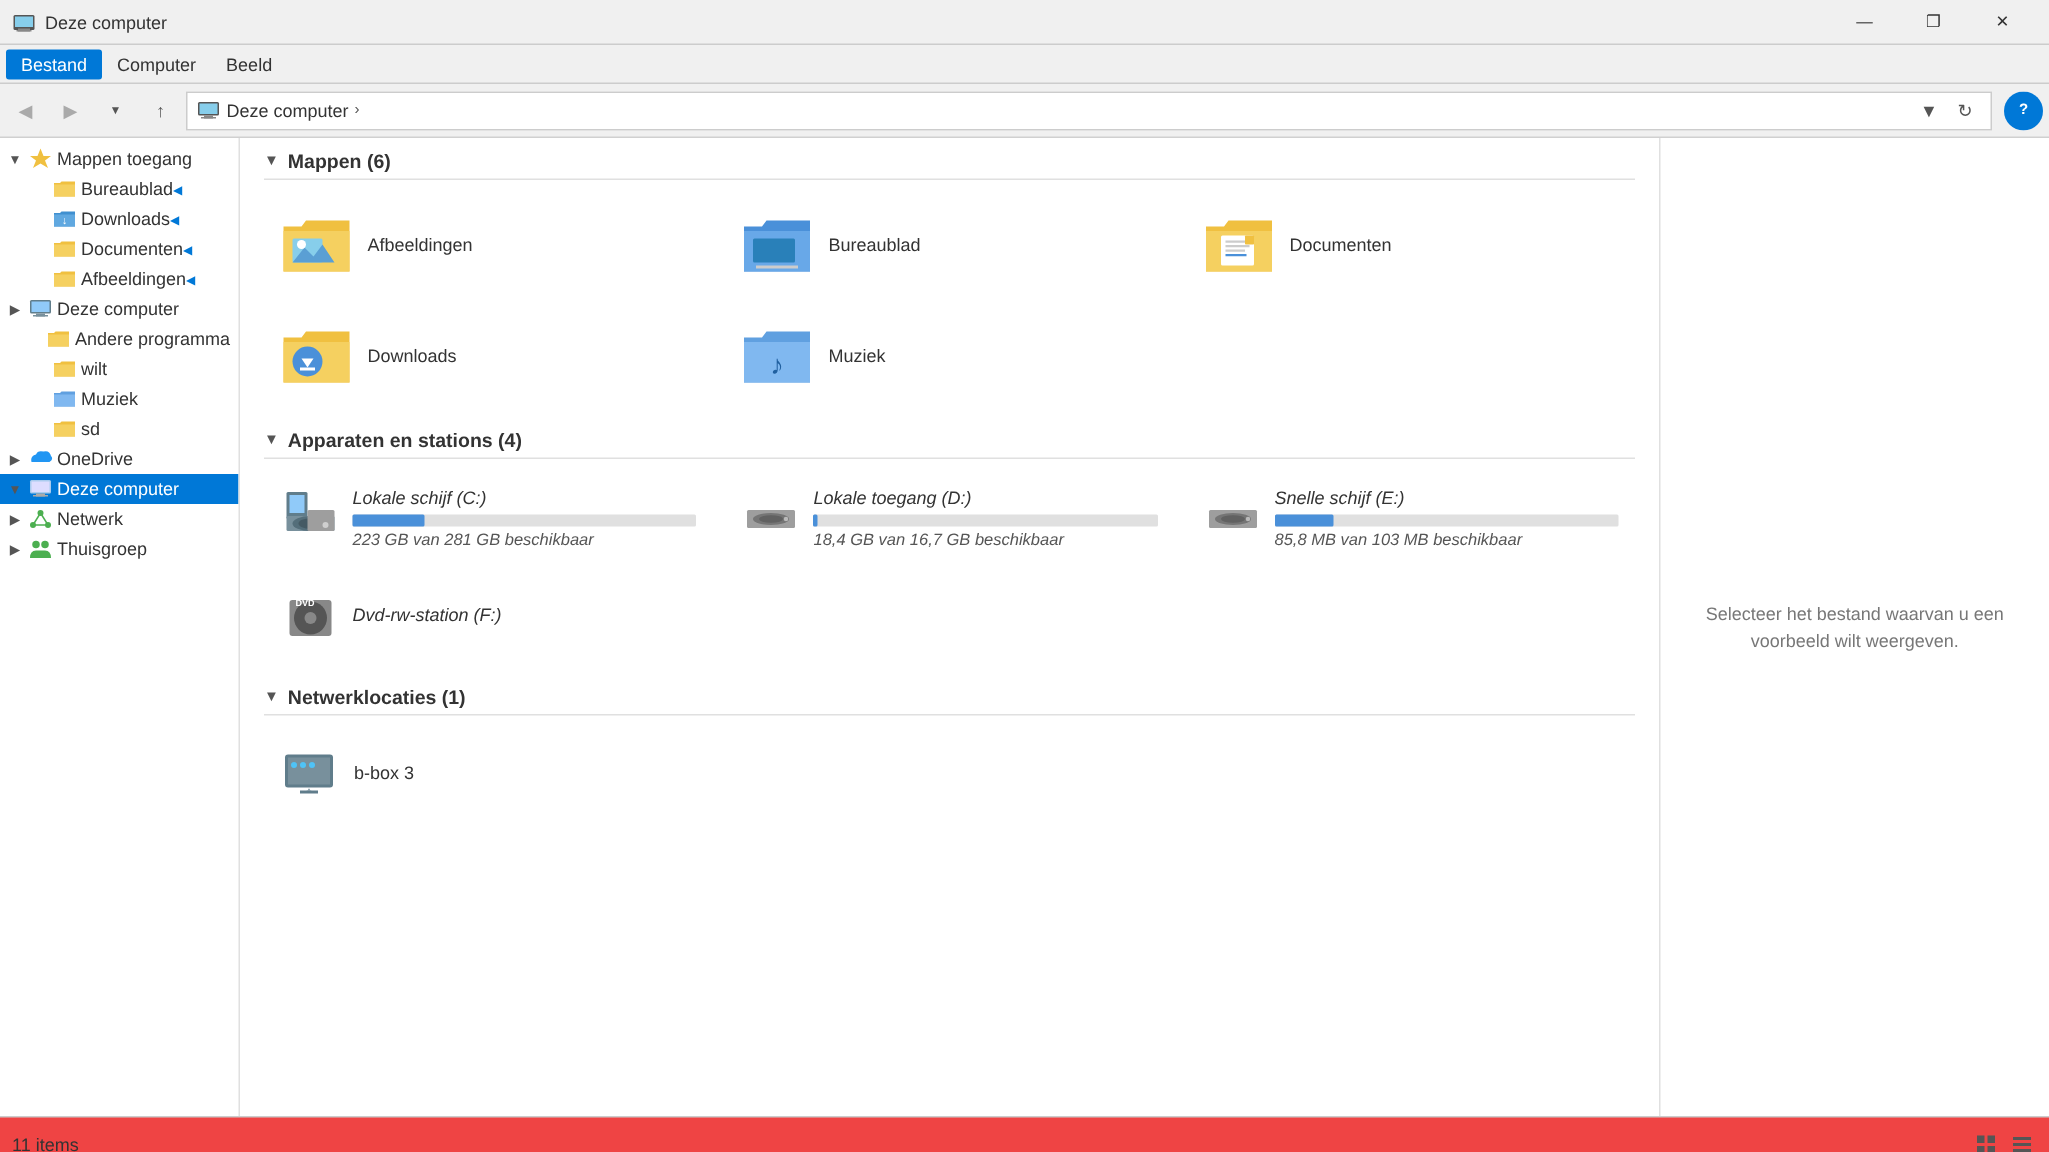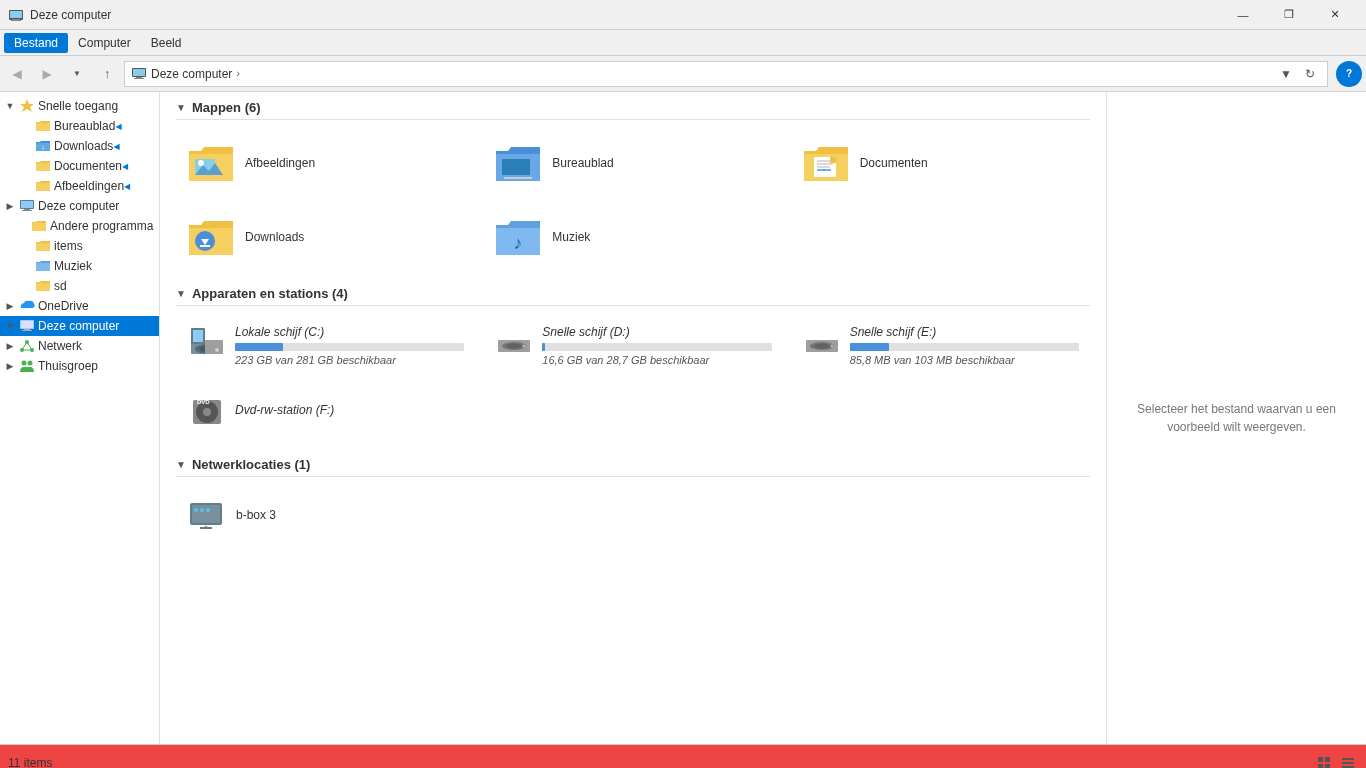--- a/index.html
+++ b/index.html
@@ -306,21 +306,21 @@
 
 <div class="main-layout">
 
   <div class="sidebar">
 
     <div class="tree-item">
       <span class="tree-expand">▼</span>
       <svg class="tree-icon" viewBox="0 0 16 16">
         <polygon points="8,1 10,6 15,6 11,9 13,14 8,11 3,14 5,9 1,6 6,6" fill="#f0c040"></polygon>
       </svg>
-      <span class="tree-label">Snelle toegang</span>
+      <span class="tree-label">Mappen toegang</span>
     </div>
 
     <div class="tree-item" style="padding-left:20px;">
       <span class="tree-expand" style="width:12px;"></span>
       <svg class="tree-icon" viewBox="0 0 16 16">
         <path d="M1,4 L5,4 L6,3 L15,3 L15,13 L1,13 Z" fill="#f0c040"></path>
         <rect x="1" y="5" width="14" height="8" fill="#f5d060"></rect>
       </svg>
       <span class="tree-label">Bureaublad</span>
       <span class="pin-arrow">◀</span>
@@ -376,21 +376,21 @@
       </svg>
       <span class="tree-label">Andere programma</span>
     </div>
 
     <div class="tree-item" style="padding-left:20px;">
       <span class="tree-expand" style="width:12px;"></span>
       <svg class="tree-icon" viewBox="0 0 16 16">
         <path d="M1,4 L5,4 L6,3 L15,3 L15,13 L1,13 Z" fill="#f0c040"></path>
         <rect x="1" y="5" width="14" height="8" fill="#f5d060"></rect>
       </svg>
-      <span class="tree-label">items</span>
+      <span class="tree-label">wilt</span>
     </div>
 
     <div class="tree-item" style="padding-left:20px;">
       <span class="tree-expand" style="width:12px;"></span>
       <svg class="tree-icon" viewBox="0 0 16 16">
         <path d="M1,4 L5,4 L6,3 L15,3 L15,13 L1,13 Z" fill="#60a0e0"></path>
         <rect x="1" y="5" width="14" height="8" fill="#80b8f0"></rect>
       </svg>
       <span class="tree-label">Muziek</span>
     </div>
@@ -556,25 +556,25 @@
         <div class="drive-item">
           <div class="drive-icon">
             <svg width="40" height="40" viewBox="0 0 40 40">
               <rect x="4" y="14" width="32" height="12" fill="#9e9e9e" rx="1"></rect>
               <ellipse cx="20" cy="20" rx="12" ry="4" fill="#757575"></ellipse>
               <ellipse cx="20" cy="20" rx="8" ry="2.5" fill="#616161"></ellipse>
               <circle cx="30" cy="20" r="1.5" fill="#fff" opacity="0.5"></circle>
             </svg>
           </div>
           <div class="drive-info">
-            <div class="drive-name">Snelle schijf (D:)</div>
+            <div class="drive-name">Lokale toegang (D:)</div>
             <div class="drive-bar-bg">
               <div class="drive-bar-fill used" style="width:1%;"></div>
             </div>
-            <div class="drive-size">16,6 GB van 28,7 GB beschikbaar</div>
+            <div class="drive-size">18,4 GB van 16,7 GB beschikbaar</div>
           </div>
         </div>
 
         <div class="drive-item">
           <div class="drive-icon">
             <svg width="40" height="40" viewBox="0 0 40 40">
               <rect x="4" y="14" width="32" height="12" fill="#9e9e9e" rx="1"></rect>
               <ellipse cx="20" cy="20" rx="12" ry="4" fill="#757575"></ellipse>
               <ellipse cx="20" cy="20" rx="8" ry="2.5" fill="#616161"></ellipse>
               <circle cx="30" cy="20" r="1.5" fill="#fff" opacity="0.5"></circle>

